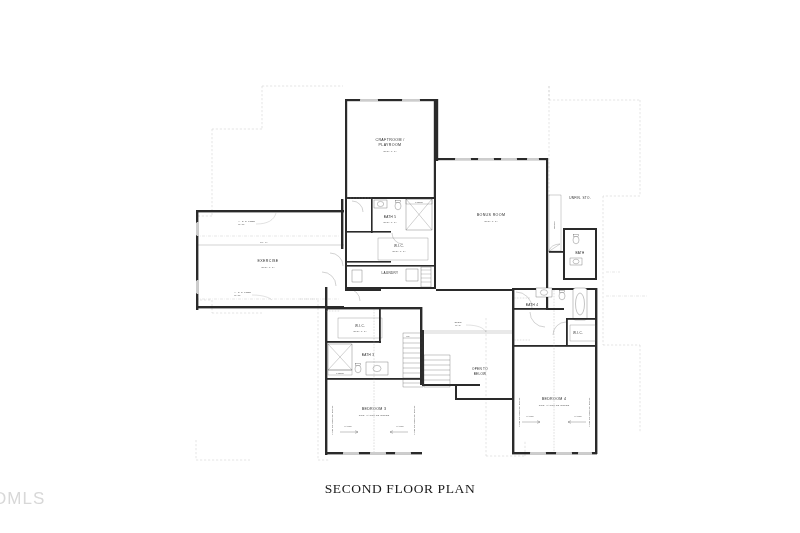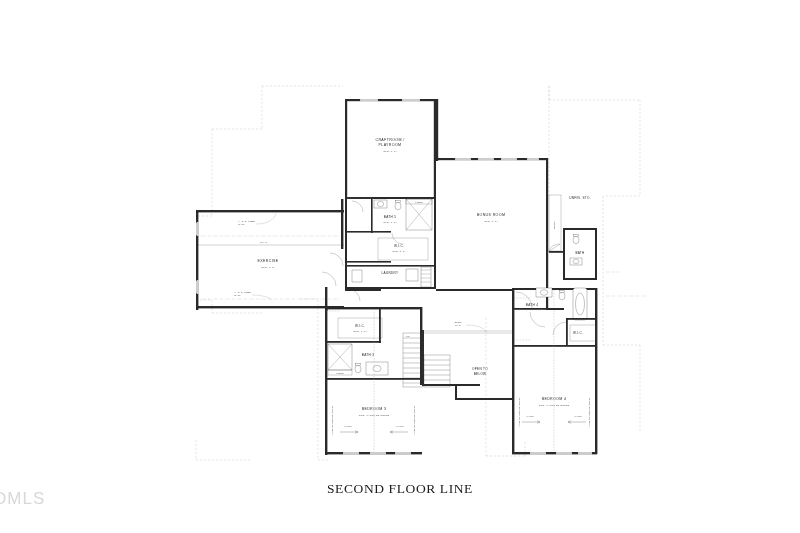--- a/index.html
+++ b/index.html
@@ -426,16 +426,16 @@
       <path class="thin" d="M 548,252 L 560,244"></path>
       <path class="thin" d="M 548,252 A 13,13 0 0 1 560,244"></path>
 
       <rect class="wall-heavy" x="549" y="251" width="15" height="1.8"></rect>
 
       <rect class="wall-heavy" x="436" y="99" width="2.2" height="62"></rect>
     </g>
 
   </svg>
 
-  <div class="title-block">SECOND FLOOR LINE</div>
+  <div class="title-block">SECOND FLOOR PLAN</div>
   <div class="watermark">DMLS</div>
 
 </div>
 
 </body></html>

